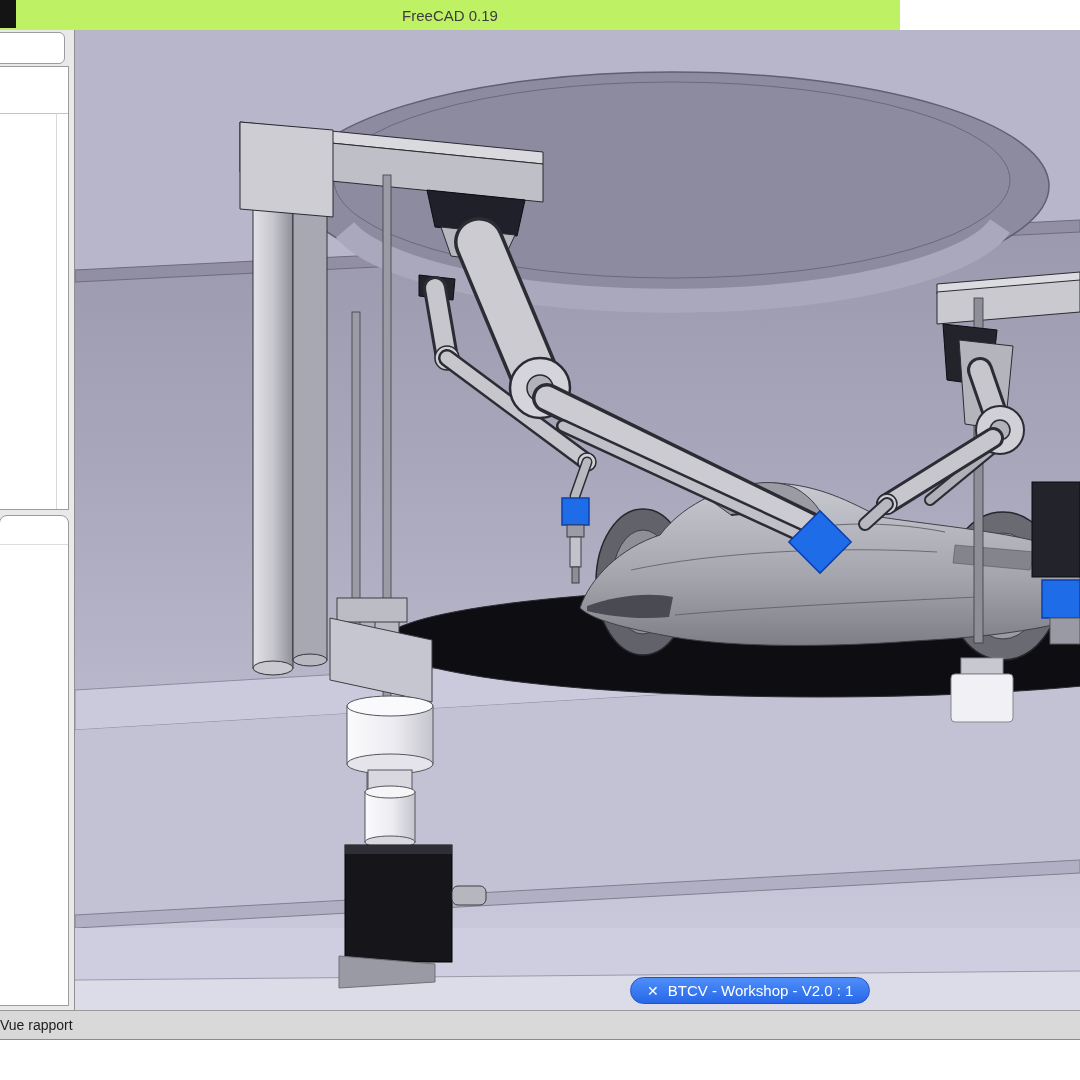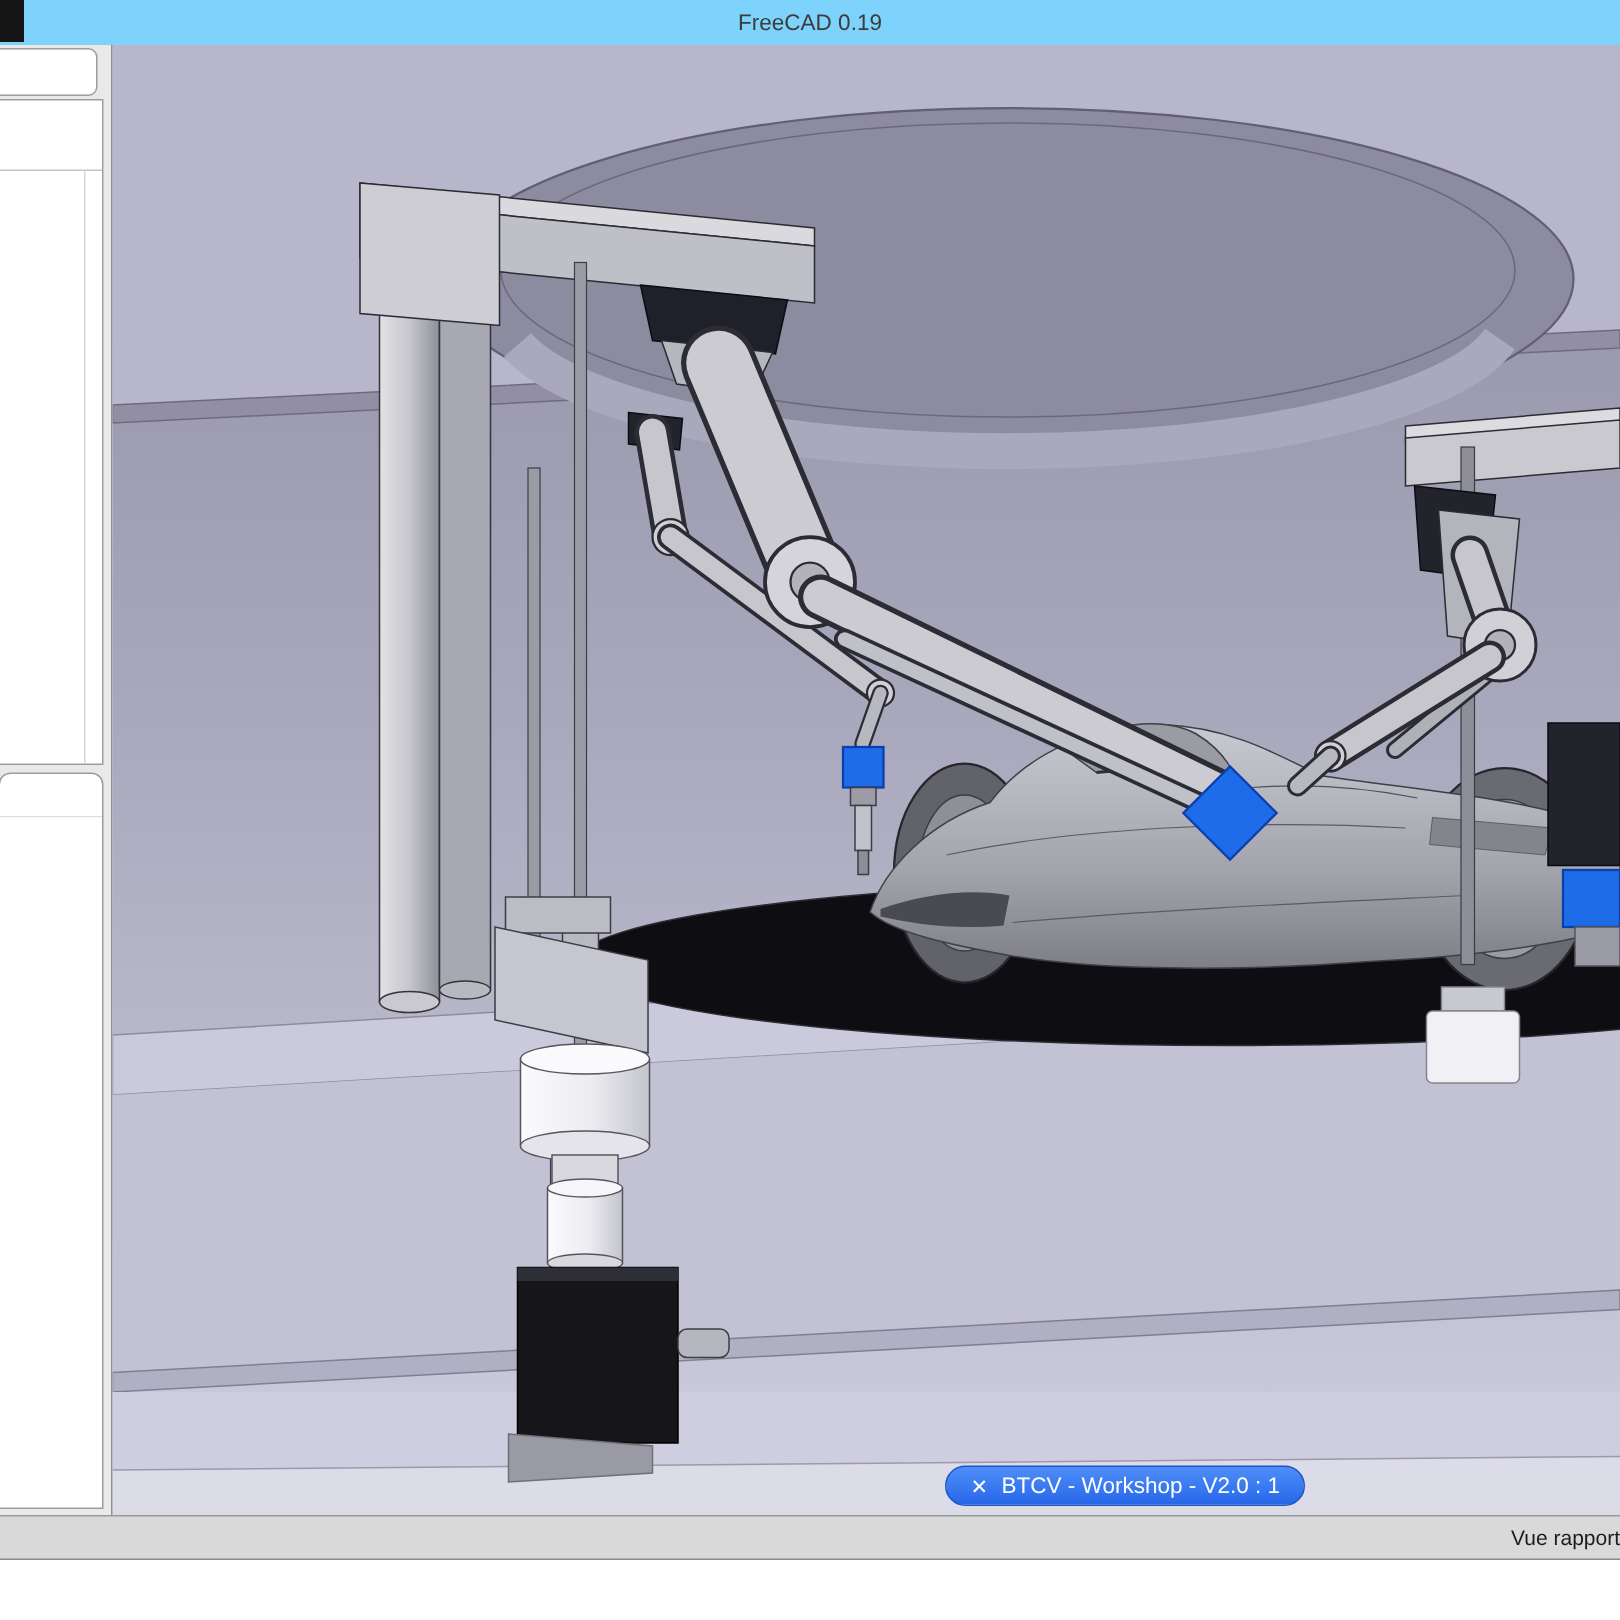--- a/index.html
+++ b/index.html
@@ -3,22 +3,22 @@
 <meta charset="utf-8">
 <style>
   html,body{margin:0;padding:0;}
   body{
     width:1080px;height:1080px;position:relative;overflow:hidden;
     background:#ffffff;
     font-family:"Liberation Sans", sans-serif;
     -webkit-font-smoothing:antialiased;
   }
   .titlebar{
-    position:absolute;left:0;top:0;width:1080px;height:30px;
-    background:#7dd3fc;border-bottom:1px solid #979797;
+    position:absolute;left:0;top:0;width:900px;height:30px;
+    background:#bef264;border-bottom:1px solid #979797;
     display:flex;align-items:center;justify-content:center;
     font-size:15px;color:#3c3c3c;
   }
   .corner-box{position:absolute;left:0;top:0;width:16px;height:28px;background:#141414;}
   .main{position:absolute;left:0;top:30px;width:1080px;height:980px;display:flex;}
   .sidebar{
     position:relative;width:74px;height:980px;background:#e9e9e9;
     border-right:1px solid #8f8f8f;flex:none;
   }
   .sidebar-tab{
@@ -43,21 +43,21 @@
     padding:0 16px;border-radius:14px;
     background:linear-gradient(180deg,#4f8ef9,#2767e8);
     border:1px solid #1d55c8;color:#ffffff;
     display:inline-flex;align-items:center;gap:9px;
     font-size:15px;white-space:nowrap;box-sizing:border-box;
   }
   .doc-tab .close{font-size:14px;line-height:1;}
   .statusbar{
     position:absolute;left:0;top:1010px;width:1080px;height:30px;
     background:#d9d9d9;border-top:1px solid #9a9a9a;border-bottom:1px solid #8a8a8a;
-    display:flex;align-items:center;justify-content:flex-end;
+    display:flex;align-items:center;justify-content:flex-start;
     font-size:14px;color:#1d1d1f;box-sizing:border-box;
   }
   .bottom-strip{position:absolute;left:0;top:1042px;width:1080px;height:38px;background:#ffffff;}
 </style>
 </head>
 <body>
 
 <div class="titlebar">
   <div class="corner-box"></div>
   <span>FreeCAD 0.19</span>

